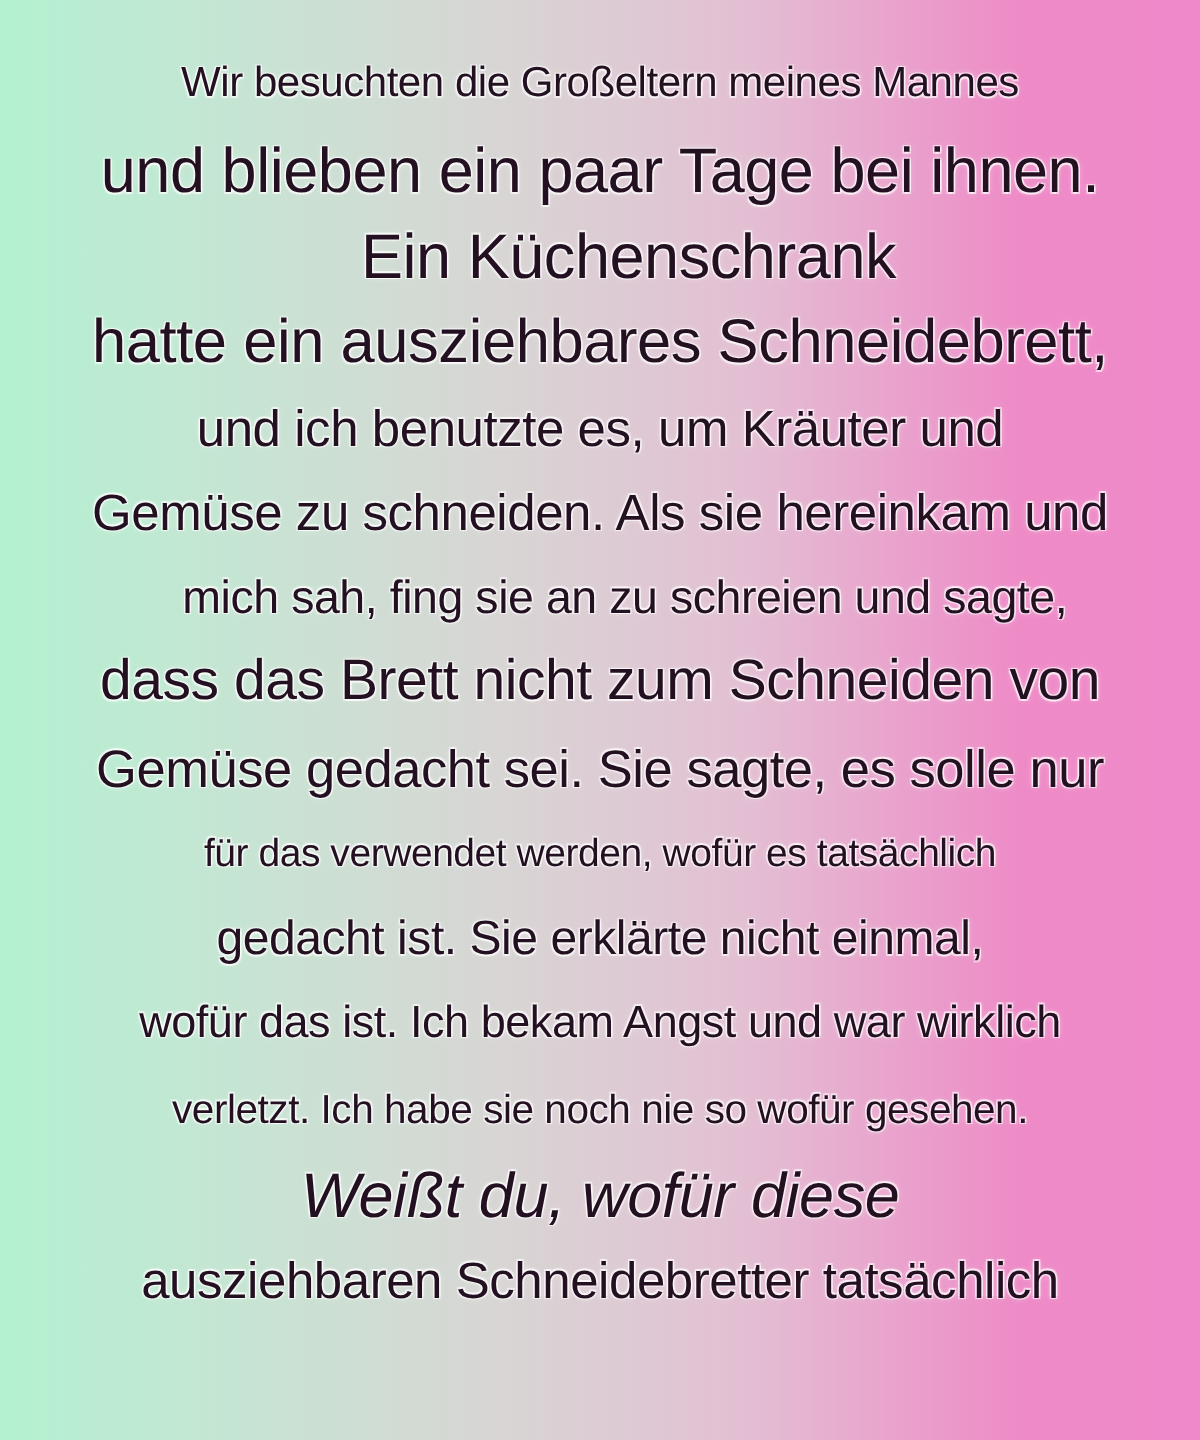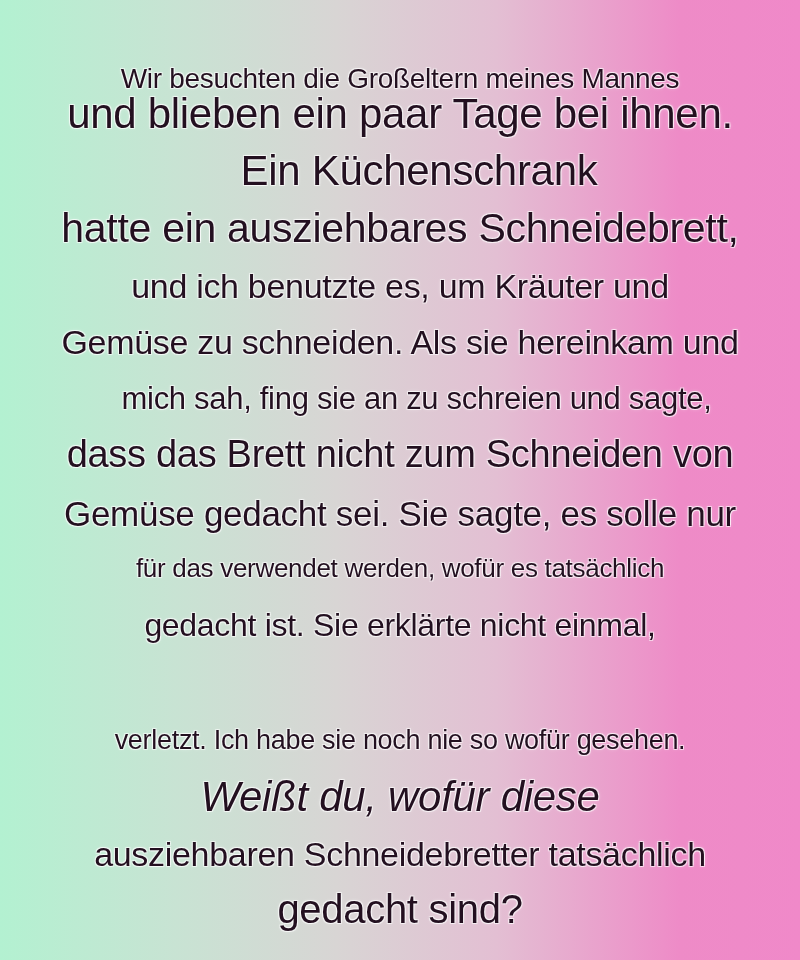--- a/index.html
+++ b/index.html
@@ -27,28 +27,28 @@
        1px -1px 0 rgba(255,255,255,0.55),
       -1px  1px 0 rgba(255,255,255,0.55),
        1px  1px 0 rgba(255,255,255,0.55),
        0 0 4px rgba(255,255,255,0.45);
   }
 </style>
 </head>
 <body>
 
 <div class="story-canvas">
-  <div class="line" style="top:55px;  font-size:28px;margin-top:24px;">Wir besuchten die Großeltern meines Mannes</div>
+  <div class="line" style="top:55px;  font-size:28px;">Wir besuchten die Großeltern meines Mannes</div>
   <div class="line" style="top:114px; font-size:42px;">und blieben ein paar Tage bei ihnen.</div>
   <div class="line" style="top:171px; font-size:42px;padding-left:38px;">Ein Küchenschrank</div>
   <div class="line" style="top:228px; font-size:41px;">hatte ein ausziehbares Schneidebrett,</div>
   <div class="line" style="top:286px; font-size:34px;">und ich benutzte es, um Kräuter und</div>
   <div class="line" style="top:342px; font-size:34px;">Gemüse zu schneiden. Als sie hereinkam und</div>
   <div class="line" style="top:398px; font-size:31px;margin-left:33px;">mich sah, fing sie an zu schreien und sagte,</div>
   <div class="line" style="top:454px; font-size:38px;">dass das Brett nicht zum Schneiden von</div>
   <div class="line" style="top:513px; font-size:35px;">Gemüse gedacht sei. Sie sagte, es solle nur</div>
   <div class="line" style="top:568px; font-size:26px;">für das verwendet werden, wofür es tatsächlich</div>
   <div class="line" style="top:625px; font-size:32px;">gedacht ist. Sie erklärte nicht einmal,</div>
+  <div class="line" style="top:682px; font-size:30px;">wofür das ist. Ich bekam Angst und war wirklich</div>
   <div class="line" style="top:740px; font-size:27px;">verletzt. Ich habe sie noch nie so wofür gesehen.</div>
   <div class="line" style="top:797px; font-size:42px;font-style:italic;">Weißt du, wofür diese</div>
   <div class="line" style="top:854px; font-size:34px;">ausziehbaren Schneidebretter tatsächlich</div>
-  <div class="line" style="top:909px; font-size:40px;">gedacht sind?</div>
 </div>
 
 </body></html>

